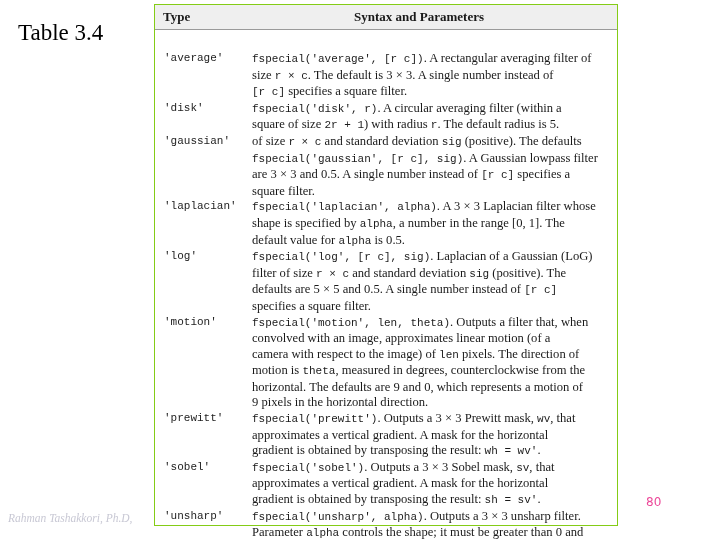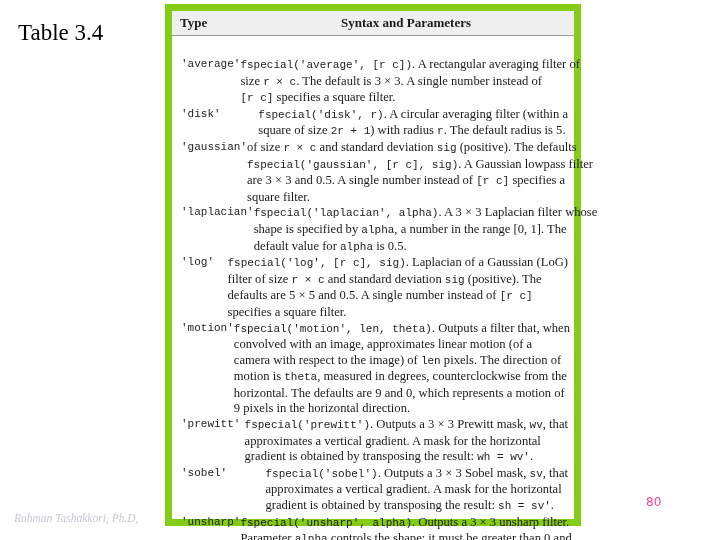--- a/index.html
+++ b/index.html
@@ -18,25 +18,25 @@
   .slide-title {
     position: absolute;
     left: 18px;
     top: 20px;
     font-family: "Liberation Serif", serif;
     font-size: 23px;
     color: #000;
   }
   .table-box {
     position: absolute;
-    left: 165px;
+    left: 154px;
     top: 4px;
-    width: 416px;
+    width: 464px;
     height: 522px;
-    border: 7px solid #84cc16;
+    border: 1px solid #84cc16;
     box-sizing: border-box;
     background: #fff;
   }
   .table-header {
     display: flex;
     height: 24px;
     background: #efefef;
     border-bottom: 1px solid #9a9a9a;
     align-items: center;
     font-family: "Liberation Serif", serif;
@@ -82,21 +82,21 @@
     display: block;
     white-space: nowrap;
   }
   .code {
     font-family: "Liberation Mono", monospace;
     font-size: 11px;
     text-align: right;
   }
   .footer-author {
     position: absolute;
-    left: 14px;
+    left: 8px;
     top: 512px;
     font-family: "Liberation Serif", serif;
     font-style: italic;
     font-size: 11.5px;
     color: #c8c8d4;
   }
   .page-number {
     position: absolute;
     left: 646px;
     top: 495px;

